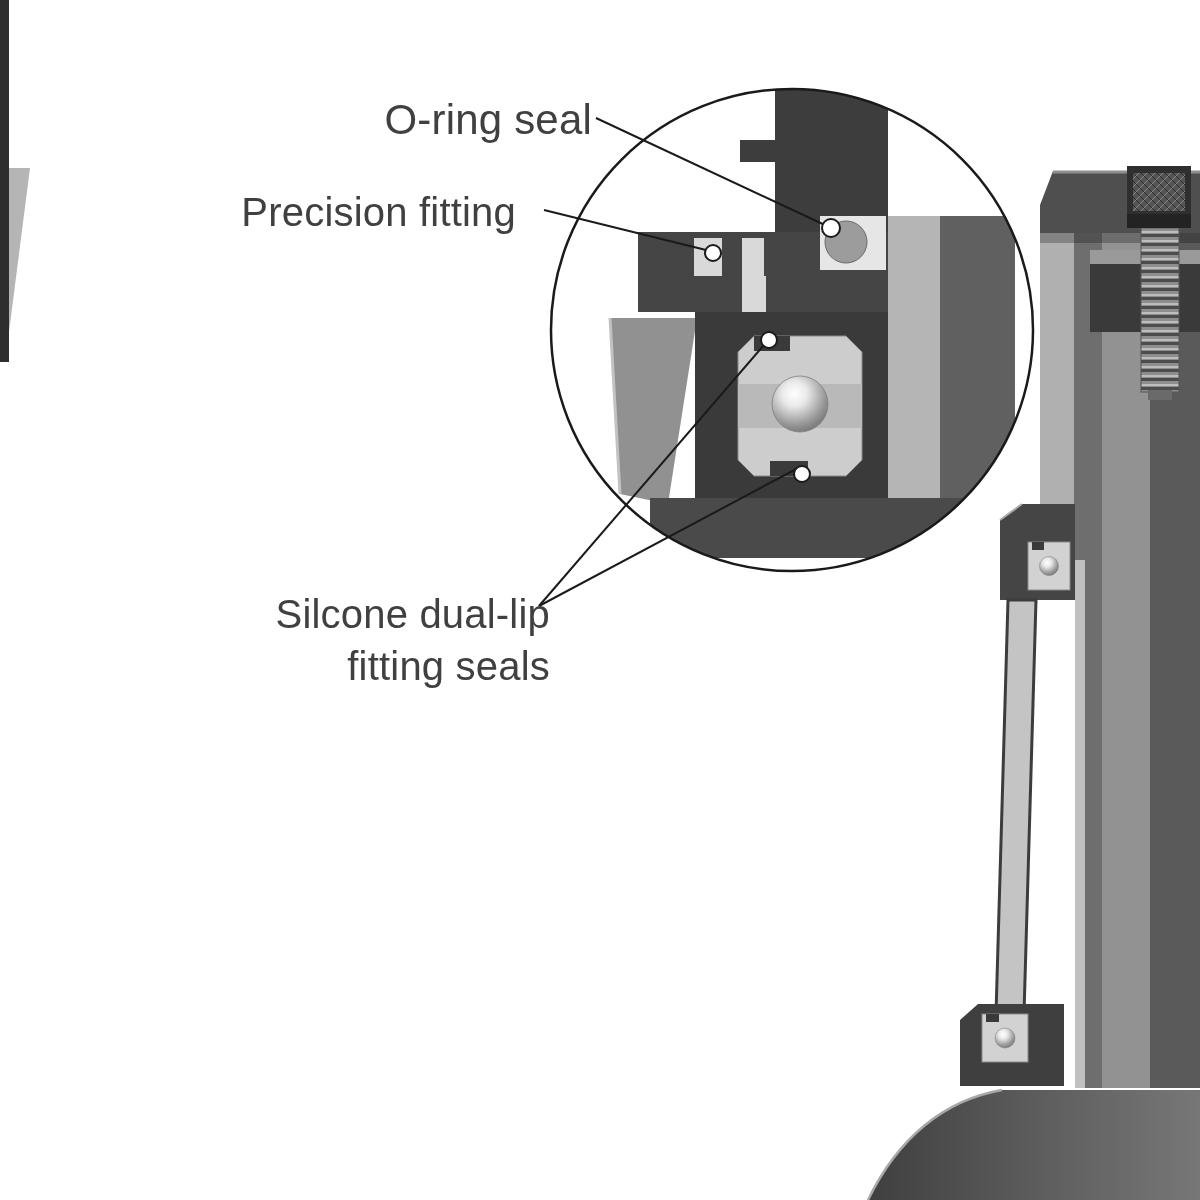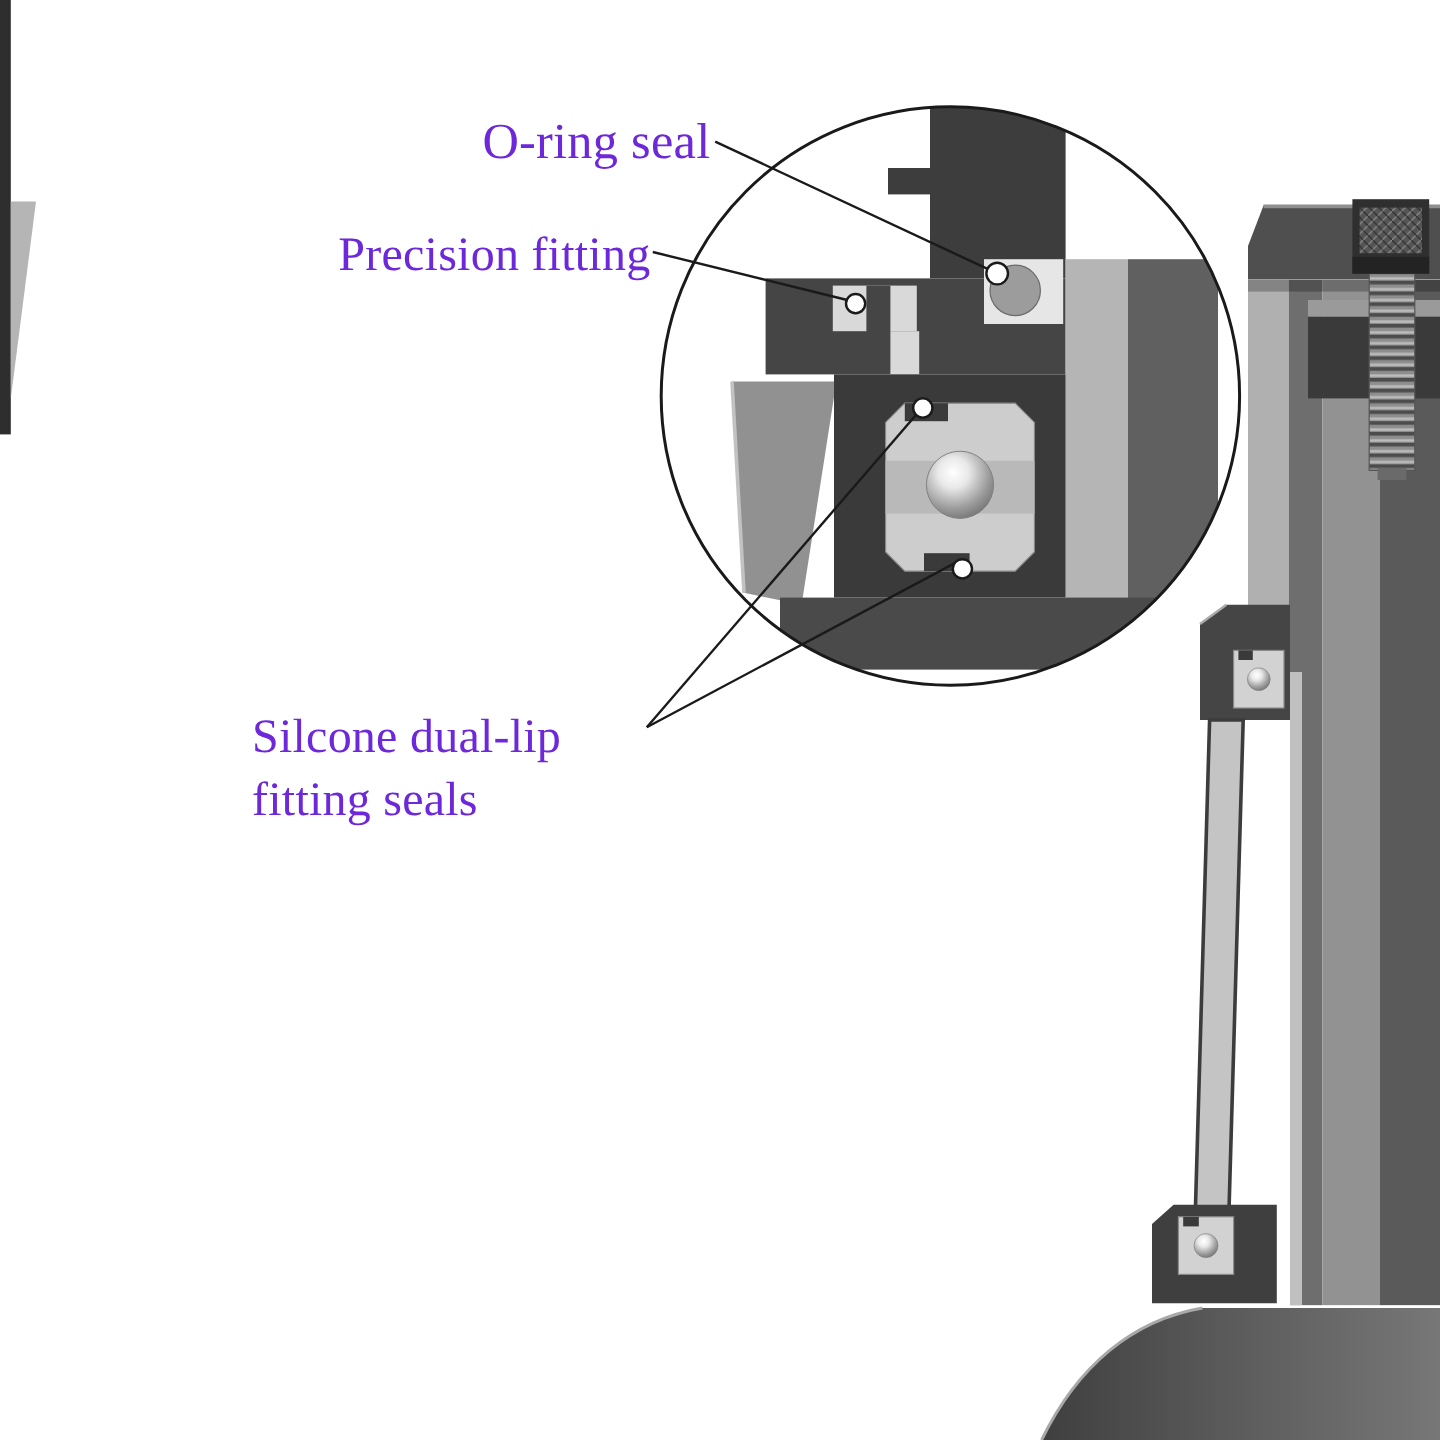--- a/index.html
+++ b/index.html
@@ -7,31 +7,30 @@
     width:1200px; height:1200px;
     background:#ffffff;
     font-family:"Liberation Sans", sans-serif;
     position:relative;
     overflow:hidden;
   }
   .stage { position:absolute; inset:0; }
   svg.drawing { position:absolute; top:0; left:0; }
   .label {
     position:absolute;
-    color:#6d28d9;
+    color:#404040;
     font-size:40px;
     line-height:1.42;
     letter-spacing:0.2px;
     font-weight:400;
-    font-family:Liberation Serif, serif;
   }
   .label .line { display:block; }
   .label-oring   { left:280px; top:90px;  width:312px; text-align:right; font-size:42px; }
-  .label-precision { left:188px; top:184px; width:354px; text-align:right; }
-  .label-silicone  { left:210px; top:588px; width:340px; text-align:left; line-height:1.30; }
+  .label-precision { left:162px; top:184px; width:354px; text-align:right; }
+  .label-silicone  { left:210px; top:588px; width:340px; text-align:right; line-height:1.30; }
 </style>
 </head>
 <body>
 
 <div class="stage">
 
   <svg class="drawing" width="1200" height="1200" viewBox="0 0 1200 1200">
     <defs>
       <radialGradient id="ballGrad" cx="40%" cy="32%" r="75%">
         <stop offset="0%" stop-color="#ffffff"></stop>

